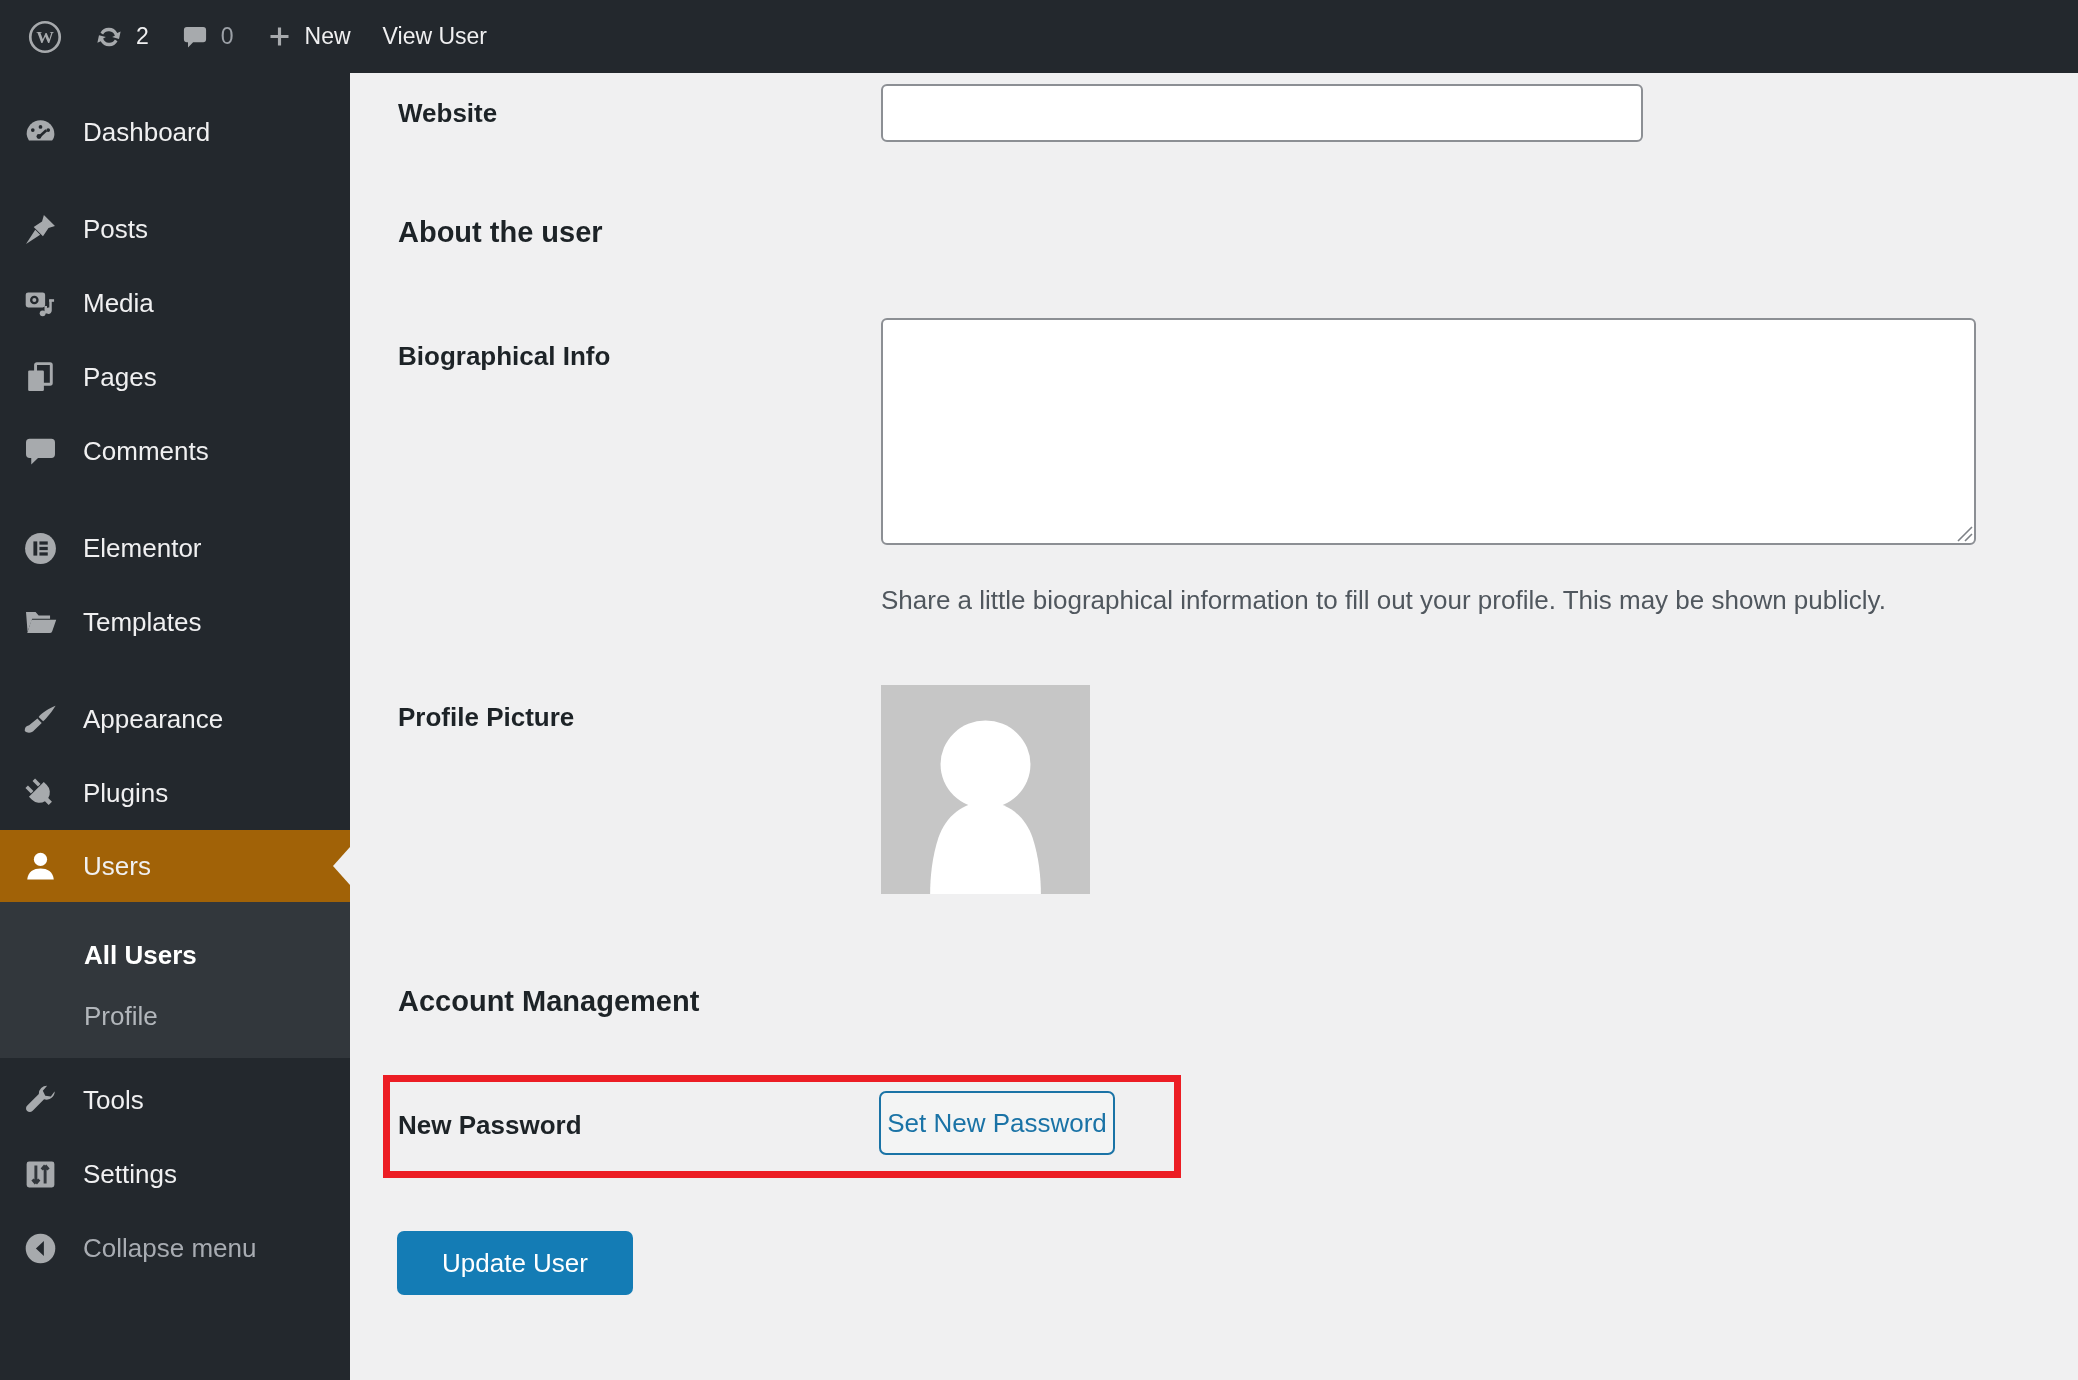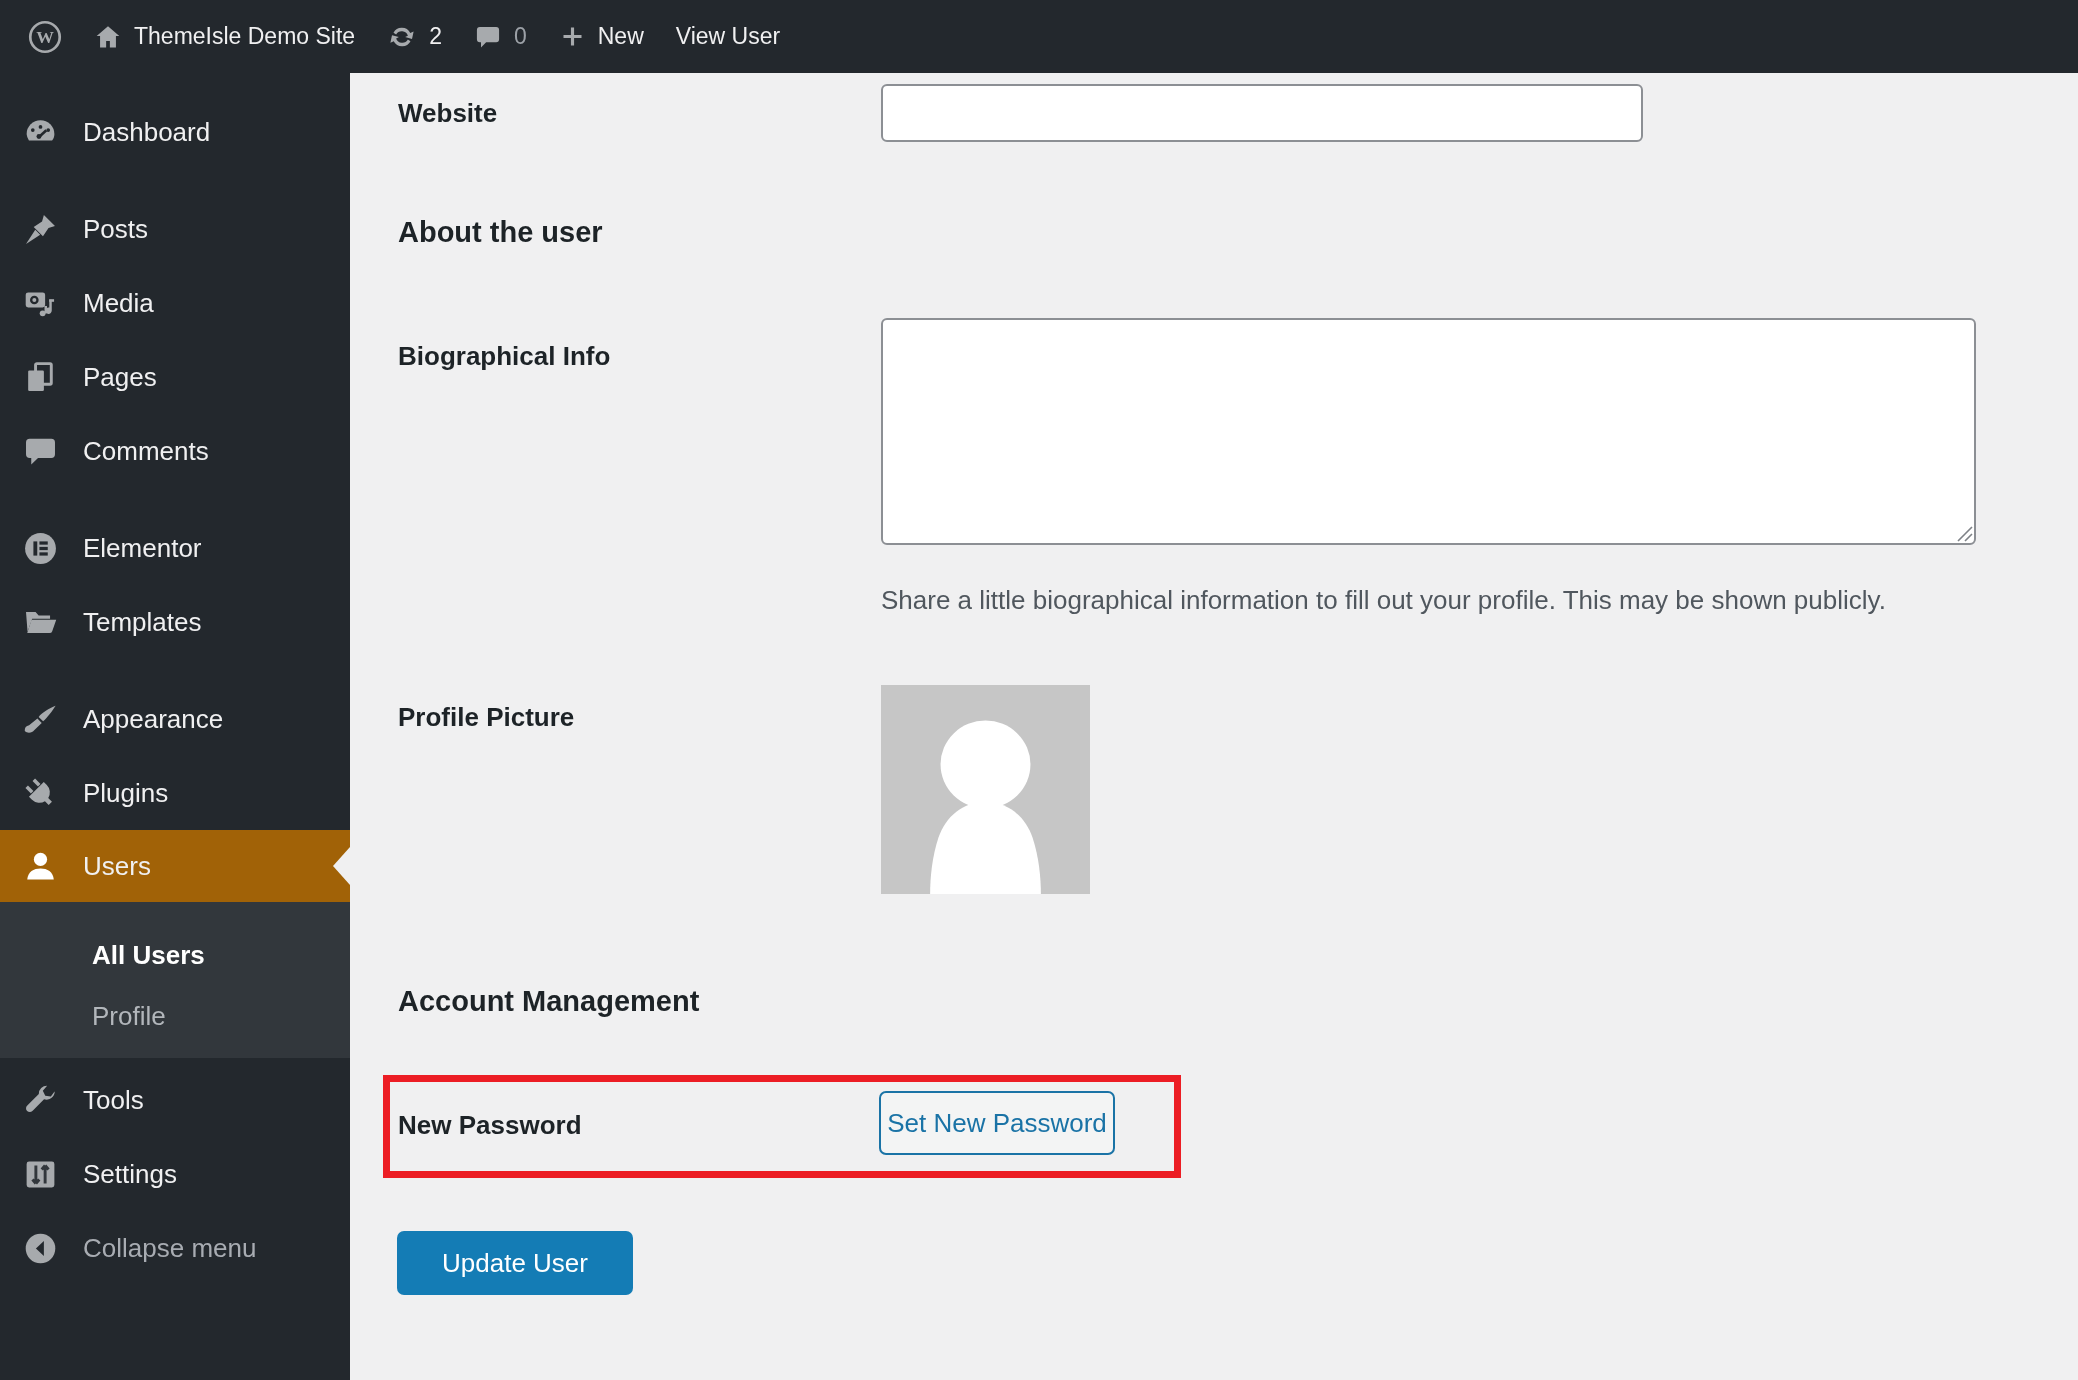--- a/index.html
+++ b/index.html
@@ -26,21 +26,21 @@
     display:flex; align-items:center; justify-content:center; }
   .mi-icon svg { width:100%; height:100%; display:block; }
   .gap-top { margin-top:23px; }
   .first-item { margin-top:22px;text-align:right; }
   .menu-item.active { background:#a16207; position:relative; flex-basis:72px; height:72px; }
   .menu-item.active .mi-icon { color:#ffffff; }
   .menu-item.active::after { content:""; position:absolute; right:0; top:50%;
     margin-top:-19px; width:0; height:0;
     border-top:19px solid transparent; border-bottom:19px solid transparent;
     border-right:17px solid #f0f0f1; }
-  .submenu { background:#32373c; padding:23px 0 11px 8px; }
+  .submenu { background:#32373c; padding:23px 0 11px 0; }
   .submenu-item { height:61px; display:flex; align-items:center; padding-left:84px;
     font-size:26px; color:#b2b6bb; cursor:pointer; }
   .submenu-item.current { color:#ffffff; font-weight:bold; }
 
   
   .content { position:absolute; left:350px; top:73px; width:1728px; height:1307px;
     background:#f0f0f1; overflow:hidden; }
   .form-label { position:absolute; left:48px; font-size:26px; font-weight:bold;
     color:#1d2327; white-space:nowrap; }
   .section-heading { position:absolute; left:48px; font-size:29px; font-weight:bold;
@@ -74,28 +74,20 @@
   <div class="ab-item">
     <span class="ab-icon">
       <svg width="34" height="34" viewBox="0 0 24 24">
         <circle cx="12" cy="12" r="10.4" fill="none" stroke="currentColor" stroke-width="1.9"></circle>
         <text x="12" y="16.4" text-anchor="middle" font-size="12.5" font-weight="bold" font-family="Liberation Serif, serif" fill="currentColor">W</text>
       </svg>
     </span>
   </div>
   <div class="ab-item">
     <span class="ab-icon">
-      <svg width="28" height="28" viewBox="0 0 24 24" fill="currentColor">
-        <path d="M12 2.8 2.3 11.2h2.9V21h5.2v-5.6h3.2V21h5.2v-9.8h2.9z"></path>
-      </svg>
-    </span>
-    <span>ThemeIsle Demo Site</span>
-  </div>
-  <div class="ab-item">
-    <span class="ab-icon">
       <svg width="30" height="30" viewBox="0 0 24 24" fill="currentColor">
         <path d="M12 4.6a7.4 7.4 0 0 1 6.6 4.1l2.7-1.2-1.3 6-5.5-1.5 2.2-1.1A5.2 5.2 0 0 0 7.3 10L5.2 8.6A7.4 7.4 0 0 1 12 4.6z"></path>
         <path d="M12 19.4a7.4 7.4 0 0 1-6.6-4.1l-2.7 1.2 1.3-6 5.5 1.5-2.2 1.1A5.2 5.2 0 0 0 16.7 14l2.1 1.4a7.4 7.4 0 0 1-6.8 4z"></path>
       </svg>
     </span>
     <span class="ab-count">2</span>
   </div>
   <div class="ab-item">
     <span class="ab-icon">
       <svg width="28" height="28" viewBox="0 0 24 24" fill="currentColor">

